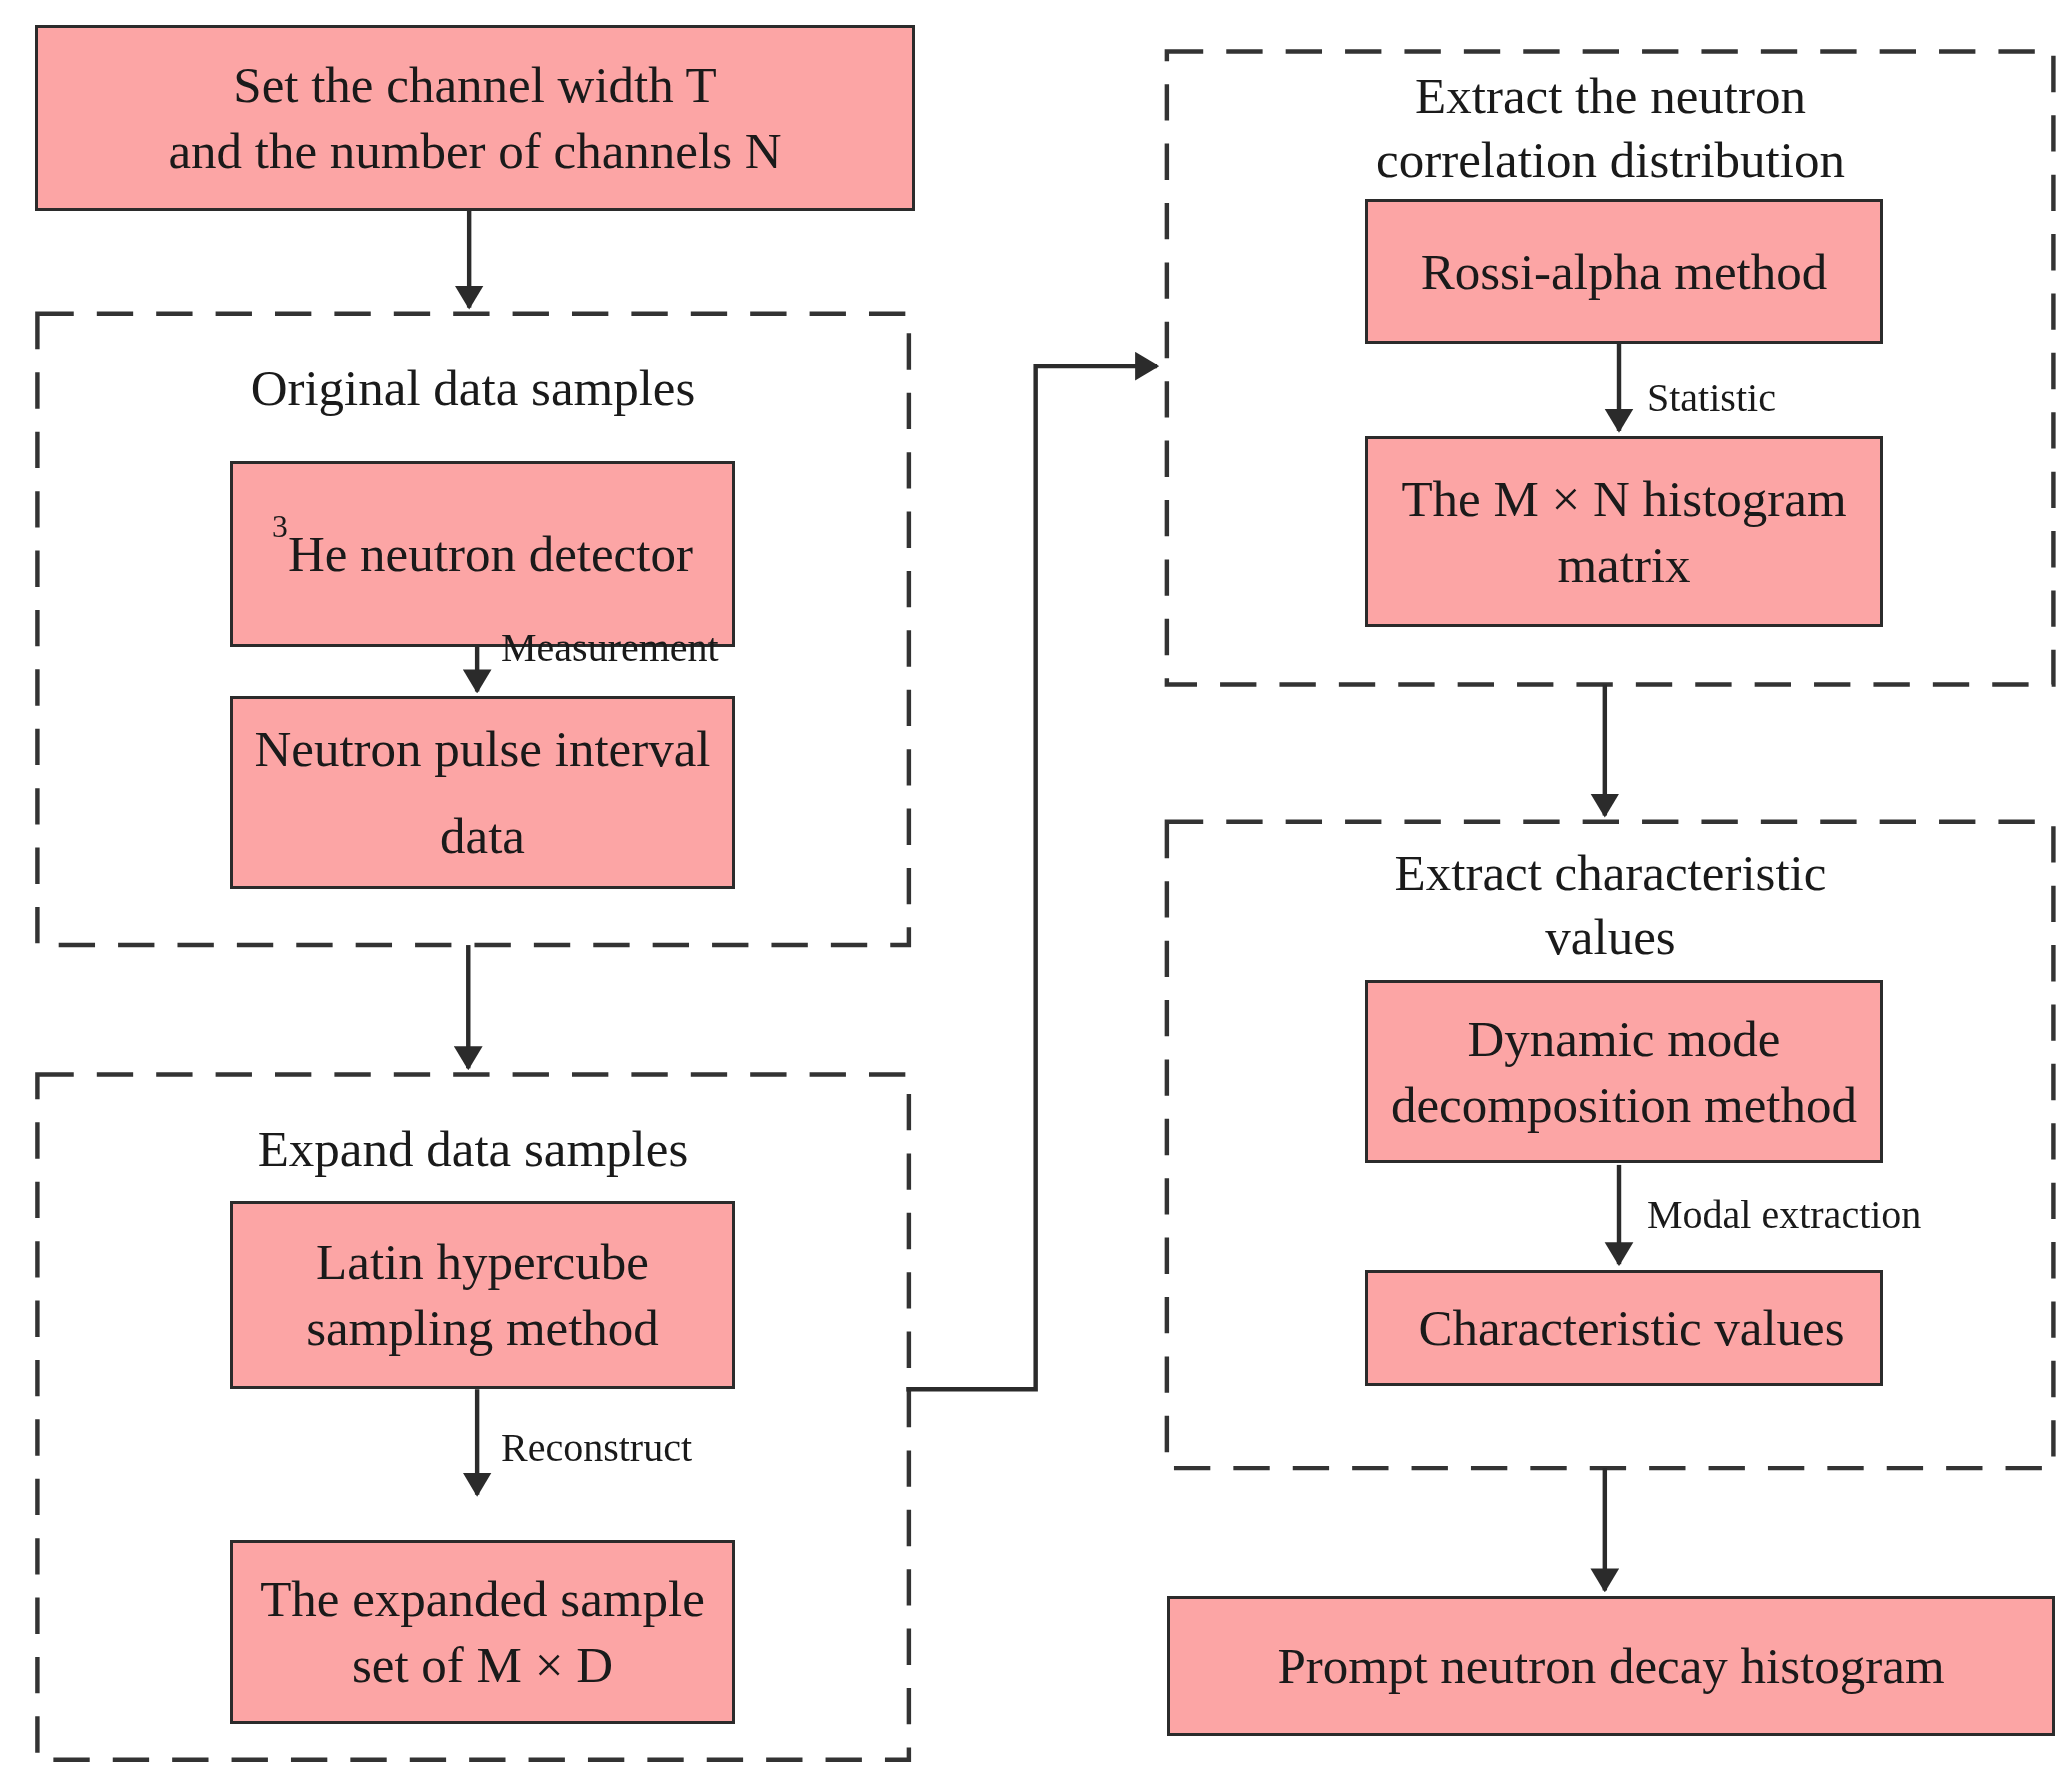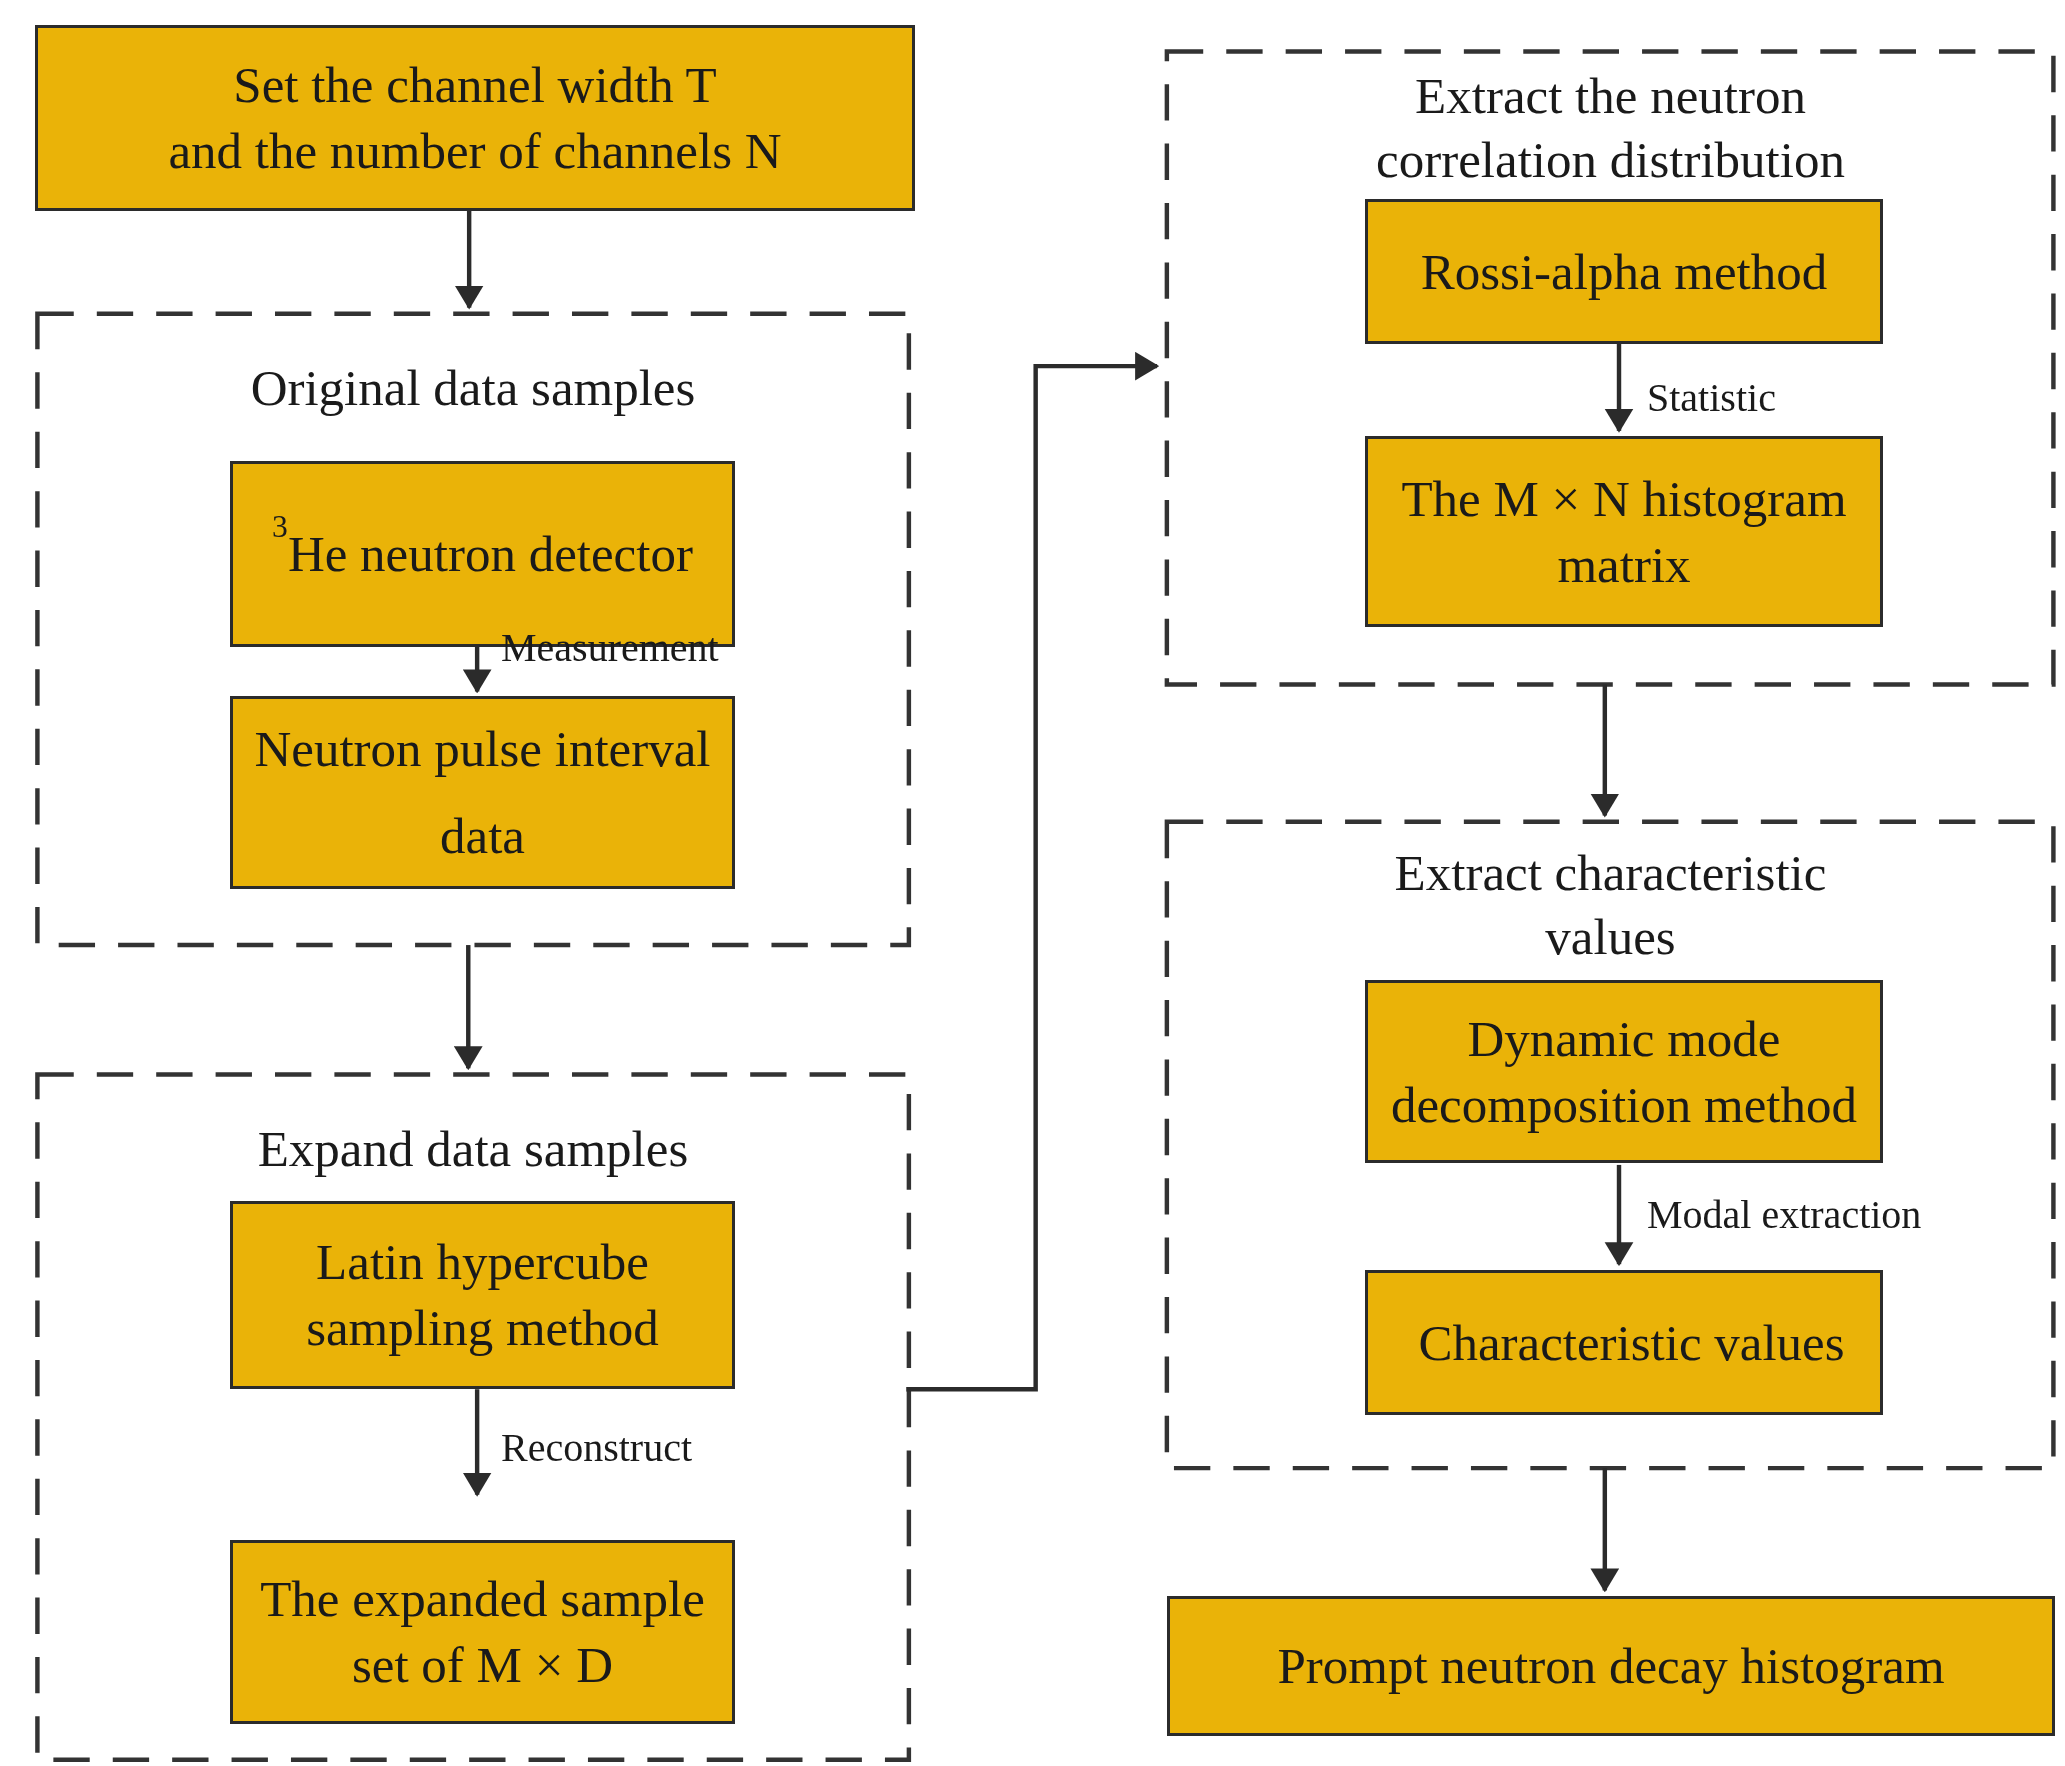--- a/index.html
+++ b/index.html
@@ -8,21 +8,21 @@
     width:2066px;height:1766px;
     background:#ffffff;
     font-family:"Liberation Serif","DejaVu Serif",serif;
     color:#1a1a1a;
   }
   #wires{position:absolute;left:0;top:0;width:2066px;height:1766px;}
   .box{
     position:absolute;
     box-sizing:border-box;
     border:3.5px solid #2b2b2b;
-    background:#eab308;
+    background:#fca5a5;
     display:flex;flex-direction:column;
     align-items:center;justify-content:center;
     text-align:center;
     font-size:51px;line-height:66px;
     z-index:2;
   }
   .gtitle{
     position:absolute;
     text-align:center;
     font-size:51px;line-height:64px;
@@ -38,21 +38,21 @@
 
   
   #box-set-channel      {left:35px;   top:25px;   width:880px;  height:186px;}
   #box-he-detector      {left:230px;  top:461px;  width:505px;  height:186px;}
   #box-pulse-interval   {left:230px;  top:696px;  width:505px;  height:193px;gap:21px;}
   #box-latin-hypercube  {left:230px;  top:1201px; width:505px;  height:188px;}
   #box-expanded-set     {left:230px;  top:1500px; width:505px;  height:184px;margin-top:40px;}
   #box-rossi-alpha      {left:1365px; top:199px;  width:518px;  height:145px;}
   #box-histogram        {left:1365px; top:436px;  width:518px;  height:191px;}
   #box-dynamic-mode     {left:1365px; top:980px; width:518px;  height:183px;}
-  #box-char-values      {left:1365px; top:1270px; width:518px;  height:145px;padding-left:15px;}
+  #box-char-values      {left:1365px; top:1270px; width:518px;  height:116px;padding-left:15px;}
   #box-prompt-constant  {left:1167px; top:1596px; width:888px; height:140px;}
 
   
   #title-original       {left:37px;   top:356px;  width:872px;}
   #title-expand         {left:37px;   top:1117px; width:872px;}
   #title-correlation    {left:1167px; top:64px;   width:887px;}
   #title-characteristic {left:1167px; top:841px;  width:887px;}
 
   
   #label-measurement {left:501px;  top:621px;}

